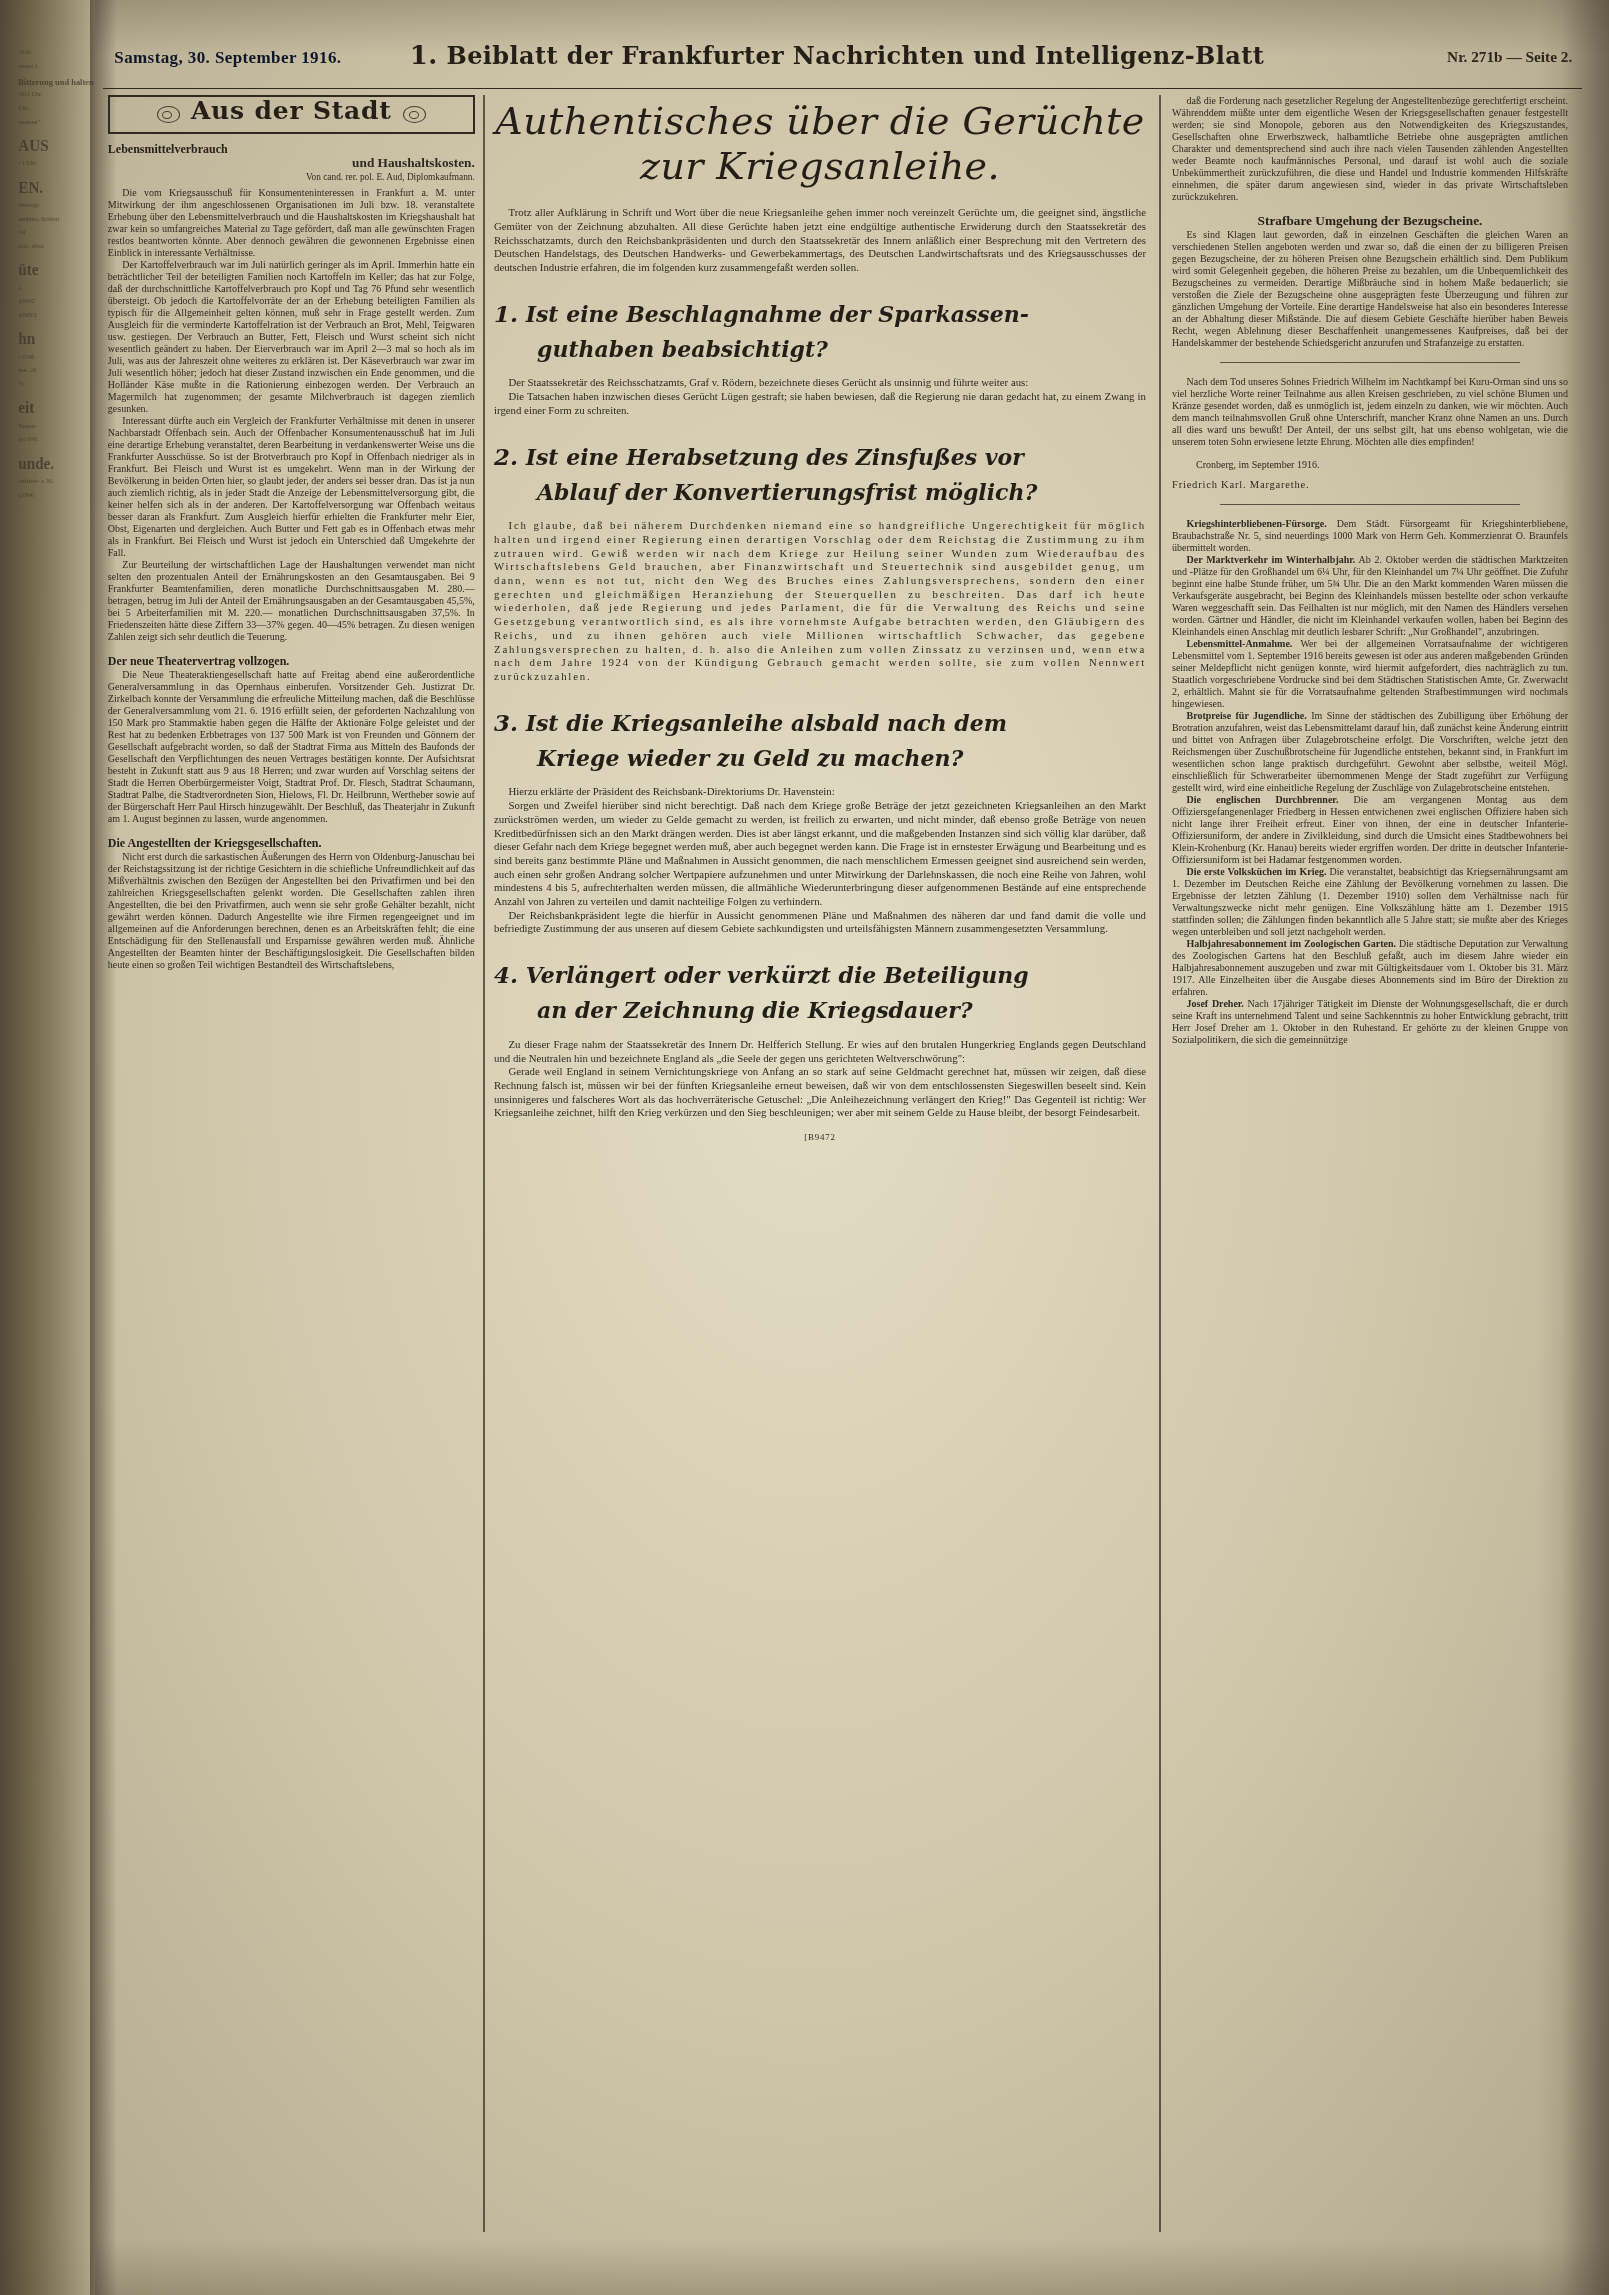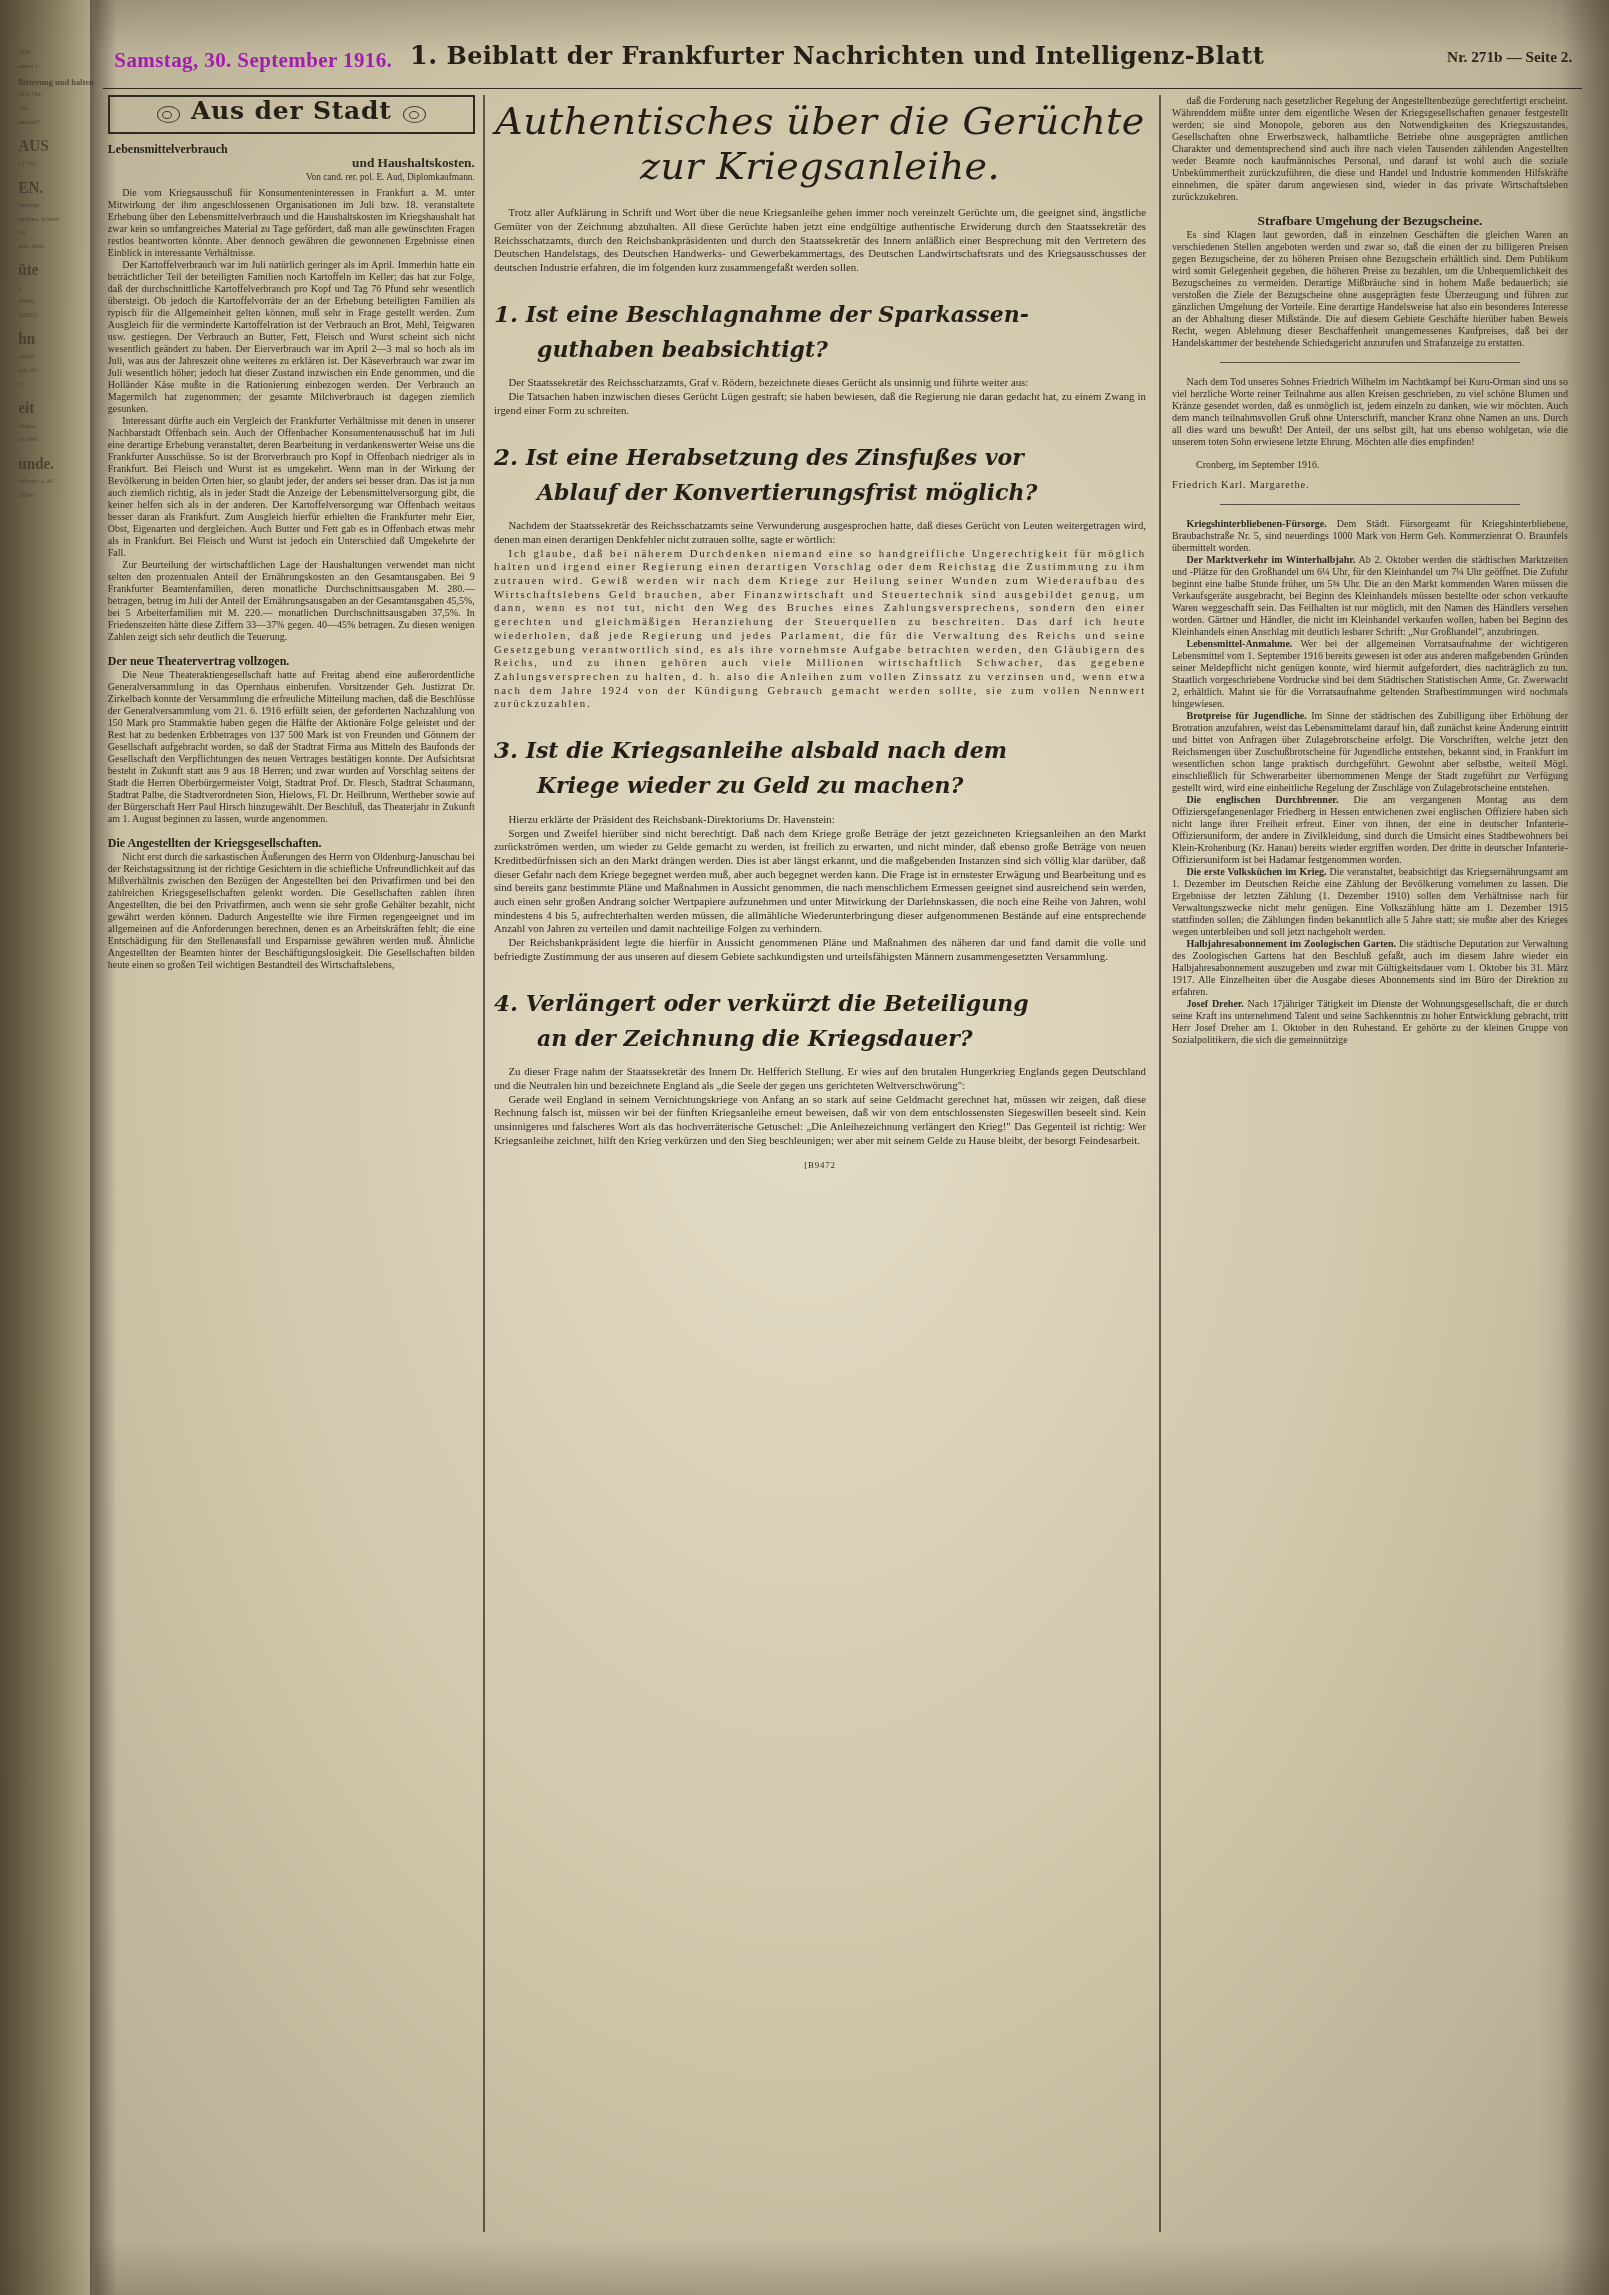--- a/index.html
+++ b/index.html
@@ -49,21 +49,21 @@
 
   
   .sheet{
     position:absolute;left:103px;top:35px;width:1479px;height:2229px;
   }
 
   .masthead{
     position:relative;height:53px;
     border-bottom:1.6px solid #2e2a1f;
   }
-  .mh-left{position:absolute;left:11.3px;top:13px;font-size:21px;font-weight:bold;letter-spacing:0.4px;color:#a21caf;}
+  .mh-left{position:absolute;left:11.3px;top:13px;font-size:17px;font-weight:bold;letter-spacing:0.4px;color:#0f172a;}
   .mh-center{
     position:absolute;left:0;right:11px;top:4.8px;text-align:center;
     font-size:24px;font-weight:bold;color:#241f17;
     font-family:"DejaVu Serif",serif;
     letter-spacing:0.4px;
   }
   .mh-center .num{font-size:26px;}
   .mh-right{position:absolute;right:9.7px;top:13px;font-size:15.3px;font-weight:bold;color:#2b271d;}
 
   .cols{position:relative;margin-top:6.4px;height:2157px;}
@@ -228,21 +228,20 @@
           <span style="display:inline-block;padding-left:43px">guthaben beabsichtigt?</span>
         </div>
         <p>Der Staatssekretär des Reichsschatzamts, Graf v. Rödern, bezeichnete dieses Gerücht als unsinnig und führte weiter aus:</p>
         <p class="ind">Die Tatsachen haben inzwischen dieses Gerücht Lügen gestraft; sie haben bewiesen, daß die Regierung nie daran gedacht hat, zu einem Zwang in irgend einer Form zu schreiten.</p>
 
         <div class="q">
           <span class="n">2.</span>
           <span>Ist eine Herabsetzung des Zinsfußes vor</span><br>
           <span style="display:inline-block;padding-left:43px">Ablauf der Konvertierungsfrist möglich?</span>
         </div>
-        <p>Nachdem der Staatssekretär des Reichsschatzamts seine Verwunderung ausgesprochen hatte, daß dieses Gerücht von Leuten weitergetragen wird, denen man einen derartigen Denkfehler nicht zutrauen sollte, sagte er wörtlich:</p>
         <p class="ind ls">Ich glaube, daß bei näherem Durchdenken niemand eine so handgreifliche Ungerechtigkeit für möglich halten und irgend einer Regierung einen derartigen Vorschlag oder dem Reichstag die Zustimmung zu ihm zutrauen wird. Gewiß werden wir nach dem Kriege zur Heilung seiner Wunden zum Wiederaufbau des Wirtschaftslebens Geld brauchen, aber Finanzwirtschaft und Steuertechnik sind ausgebildet genug, um dann, wenn es not tut, nicht den Weg des Bruches eines Zahlungsversprechens, sondern den einer gerechten und gleichmäßigen Heranziehung der Steuerquellen zu beschreiten. Das darf ich heute wiederholen, daß jede Regierung und jedes Parlament, die für die Verwaltung des Reichs und seine Gesetzgebung verantwortlich sind, es als ihre vornehmste Aufgabe betrachten werden, den Gläubigern des Reichs, und zu ihnen gehören auch viele Millionen wirtschaftlich Schwacher, das gegebene Zahlungsversprechen zu halten, d. h. also die Anleihen zum vollen Zinssatz zu verzinsen und, wenn etwa nach dem Jahre 1924 von der Kündigung Gebrauch gemacht werden sollte, sie zum vollen Nennwert zurückzuzahlen.</p>
 
         <div class="q">
           <span class="n">3.</span>
           <span>Ist die Kriegsanleihe alsbald nach dem</span><br>
           <span style="display:inline-block;padding-left:43px">Kriege wieder zu Geld zu machen?</span>
         </div>
         <p>Hierzu erklärte der Präsident des Reichsbank-Direktoriums Dr. Havenstein:</p>
         <p class="ind">Sorgen und Zweifel hierüber sind nicht berechtigt. Daß nach dem Kriege große Beträge der jetzt gezeichneten Kriegsanleihen an den Markt zurückströmen werden, um wieder zu Gelde gemacht zu werden, ist freilich zu erwarten, und nicht minder, daß ebenso große Beträge von neuen Kreditbedürfnissen sich an den Markt drängen werden. Dies ist aber längst erkannt, und die maßgebenden Instanzen sind sich völlig klar darüber, daß dieser Gefahr nach dem Kriege begegnet werden muß, aber auch begegnet werden kann. Die Frage ist in ernstester Erwägung und Bearbeitung und es sind bereits ganz bestimmte Pläne und Maßnahmen in Aussicht genommen, die nach menschlichem Ermessen geeignet sind ausreichend sein werden, auch einen sehr großen Andrang solcher Wertpapiere aufzunehmen und unter Mitwirkung der Darlehnskassen, die noch eine Reihe von Jahren, wohl mindestens 4 bis 5, aufrechterhalten werden müssen, die allmähliche Wiederunterbringung dieser aufgenommenen Bestände auf eine entsprechende Anzahl von Jahren zu verteilen und damit nachteilige Folgen zu verhindern.</p>
         <p>Der Reichsbankpräsident legte die hierfür in Aussicht genommenen Pläne und Maßnahmen des näheren dar und fand damit die volle und befriedigte Zustimmung der aus unseren auf diesem Gebiete sachkundigsten und urteilsfähigsten Männern zusammengesetzten Versammlung.</p>

